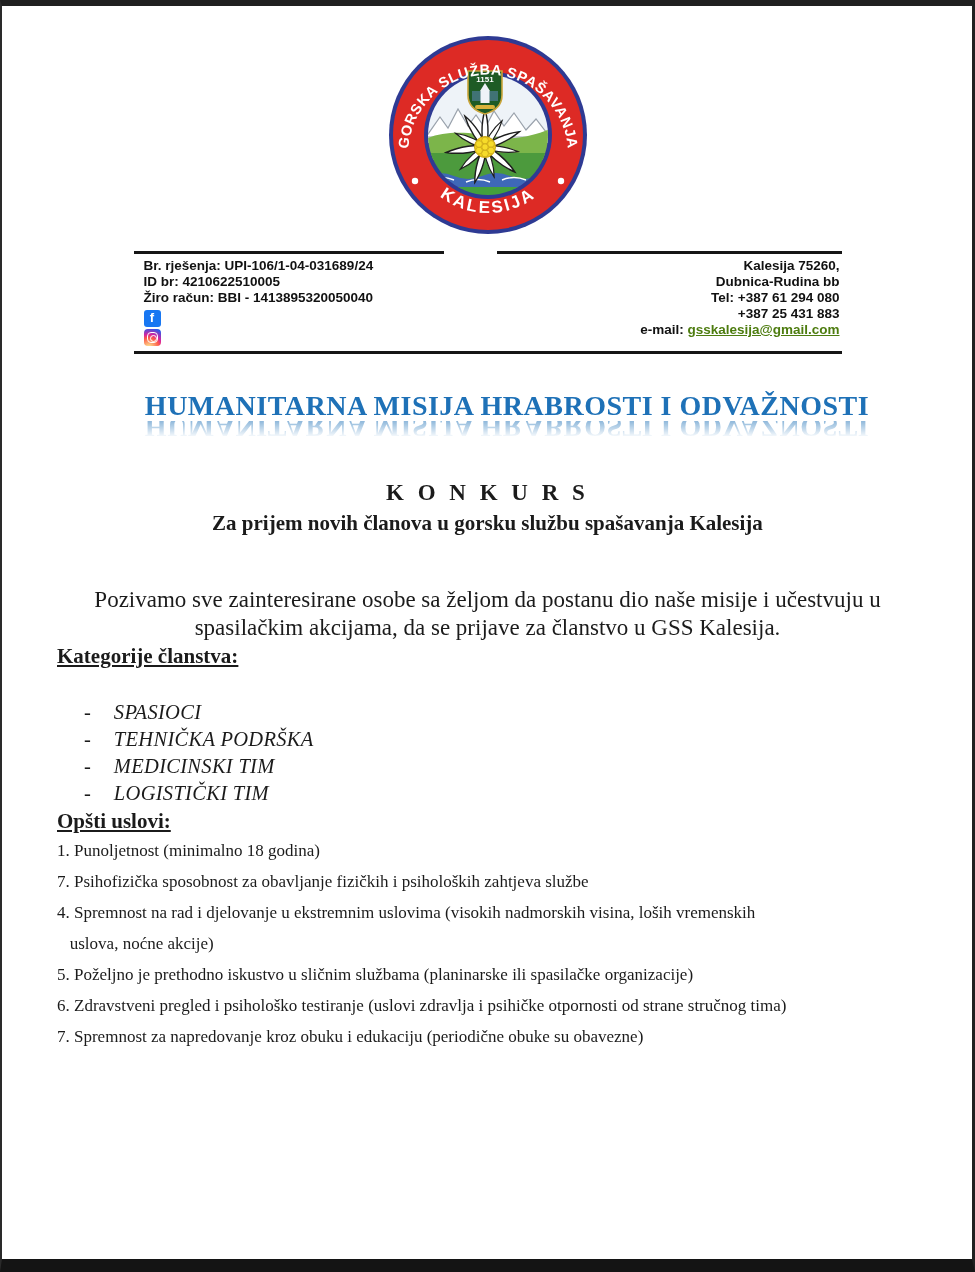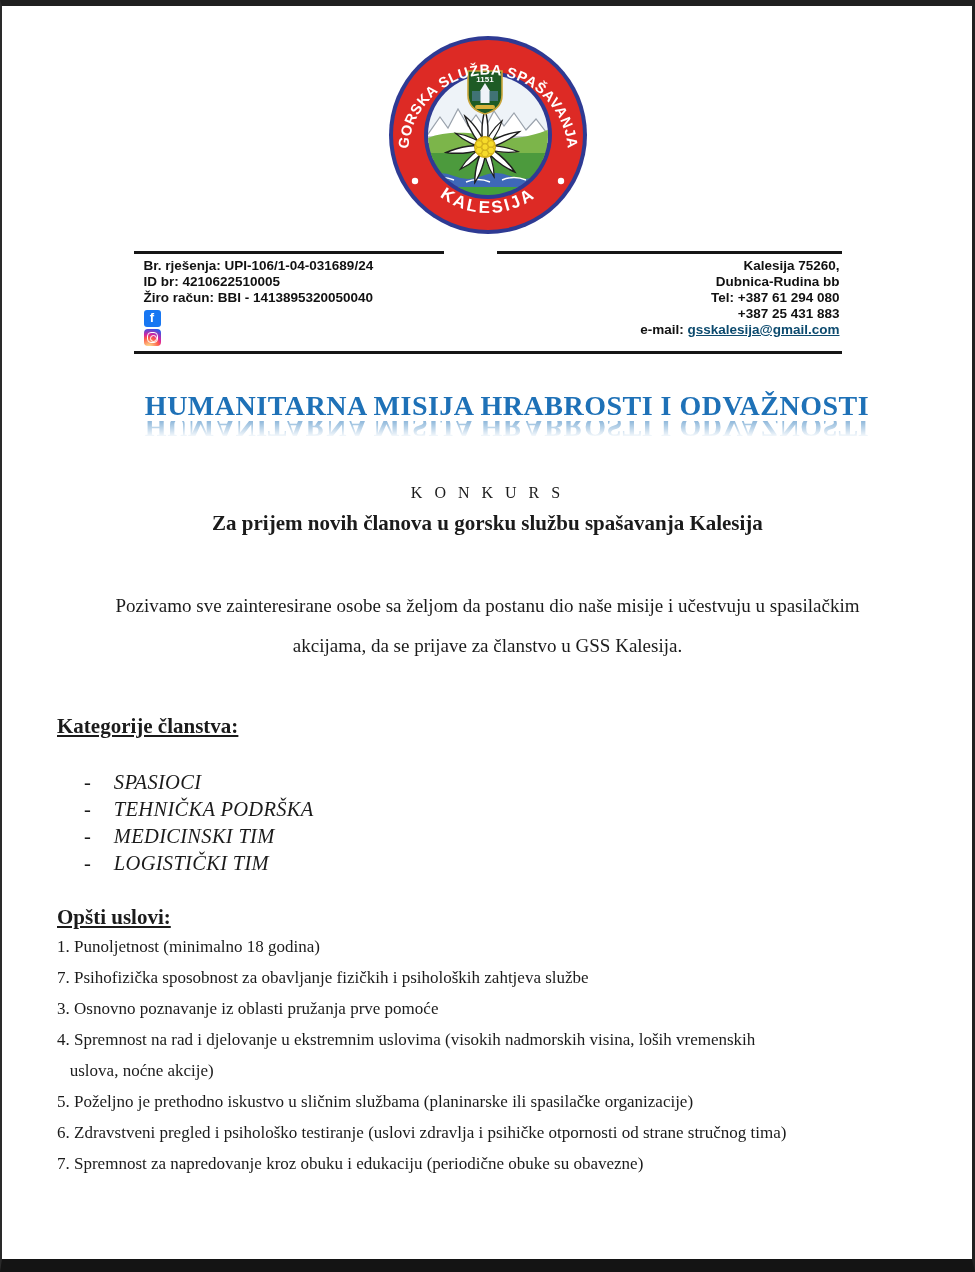--- a/index.html
+++ b/index.html
@@ -33,54 +33,54 @@
     width:17px; height:17px; border-radius:4px; position:relative; cursor:pointer;
     background: radial-gradient(circle at 30% 110%, #fdf497 0%, #fd5949 45%, #d6249f 60%, #285aeb 90%);
   }
   .icon-ig::before {
     content:""; position:absolute; inset:3px; border:1.4px solid #fff; border-radius:4px;
   }
   .icon-ig::after {
     content:""; position:absolute; left:6px; top:6px; width:5px; height:5px;
     border:1.3px solid #fff; border-radius:50%;
   }
-  .email-row a { color:#0c4a6e; text-decoration:underline; cursor:pointer; }
+  .email-row a { color:#4d7c0f; text-decoration:underline; cursor:pointer; }
   .lh-bottom-rule { height:3px; background:#161616; margin-top:2px; }
   
   .banner-wrap { text-align:center; margin-top:37px;padding-left:39px; }
   .banner {
     font-family:"Liberation Serif", serif; font-weight:bold; font-size:28px;
     letter-spacing:0.5px; color:#1e71b7; line-height:30px;
   }
   .reflect-clip {
     height:21px; overflow:hidden;
     -webkit-mask-image:linear-gradient(to bottom, rgba(0,0,0,0.5), rgba(0,0,0,0) 80%);
             mask-image:linear-gradient(to bottom, rgba(0,0,0,0.5), rgba(0,0,0,0) 80%);
   }
   .banner-reflect { transform:scaleY(-1); margin-top:-9px; }
   
   .konkurs { text-align:center; margin-top:37px; }
-  .konkurs-h { font-size:16px; font-weight:normal; letter-spacing:4px; line-height:28px; }
+  .konkurs-h { font-size:23px; font-weight:bold; letter-spacing:4px; line-height:28px; }
   .konkurs-sub { font-size:21px; font-weight:bold; margin-top:3px; line-height:26px; }
   
   .intro {
     width:812px; margin:50px auto 0; text-align:center;
-    font-size:19px; line-height:40px;
+    font-size:23px; line-height:28px;
   }
   
   .content { padding:0 58px 0 57px; }
   .sec-heading {
     font-size:21px; font-weight:bold; text-decoration:underline; line-height:28px;
   }
-  .categories { margin-top:46px; }
+  .categories { }
   .cat-list { margin-top:29px; font-style:italic; font-size:20.5px; }
   .cat-item { display:flex; line-height:27px; }
   .cat-item .dash { padding-left:27px; font-style:normal; }
   .cat-item .cat-text { margin-left:23px; letter-spacing:0.3px; }
-  .conditions { margin-top:26px; }
+  .conditions { }
   .cond-list { font-size:17px; }
   .cond-item { text-align:justify; white-space:pre-wrap; line-height:31px; }
 </style>
 </head>
 <body>
 
 <div class="frame"></div>
 
 <div class="logo-wrap">
   <svg viewBox="0 0 200 200" width="200" height="200">
@@ -227,21 +227,20 @@
   </section>
 
   <section class="conditions">
     <div class="sec-heading">Opšti uslovi:</div>
     <div class="cond-list">
 
         <div class="cond-item">1. Punoljetnost (minimalno 18 godina)</div>
 
         <div class="cond-item">7. Psihofizička sposobnost za obavljanje fizičkih i psiholoških zahtjeva službe</div>
 
-        <div class="cond-item">3. Osnovno poznavanje iz oblasti pružanja prve pomoće</div>
 
         <div class="cond-item">4. Spremnost na rad i djelovanje u ekstremnim uslovima (visokih nadmorskih visina, loših vremenskih
    uslova, noćne akcije)</div>
 
         <div class="cond-item">5. Poželjno je prethodno iskustvo u sličnim službama (planinarske ili spasilačke organizacije)</div>
 
         <div class="cond-item">6. Zdravstveni pregled i psihološko testiranje (uslovi zdravlja i psihičke otpornosti od strane stručnog tima)</div>
 
         <div class="cond-item">7. Spremnost za napredovanje kroz obuku i edukaciju (periodične obuke su obavezne)</div>
       </div>

